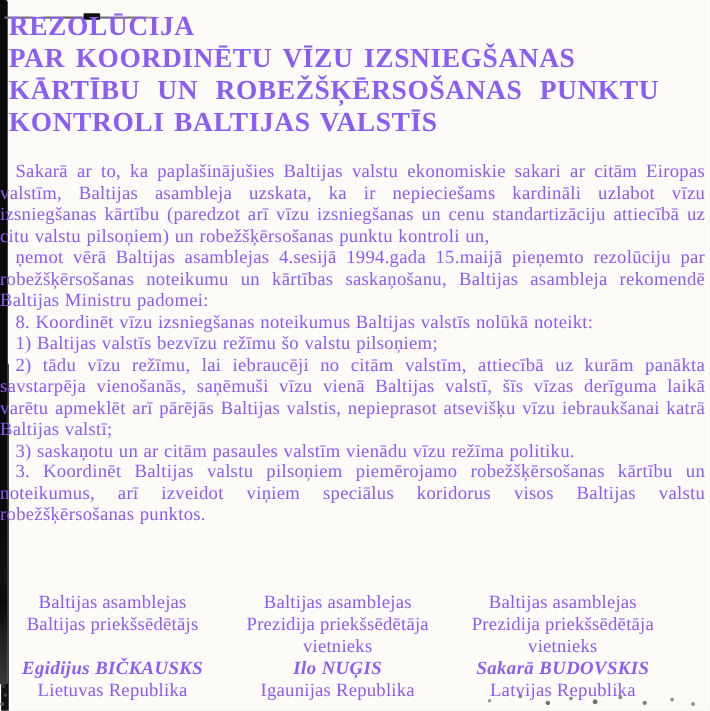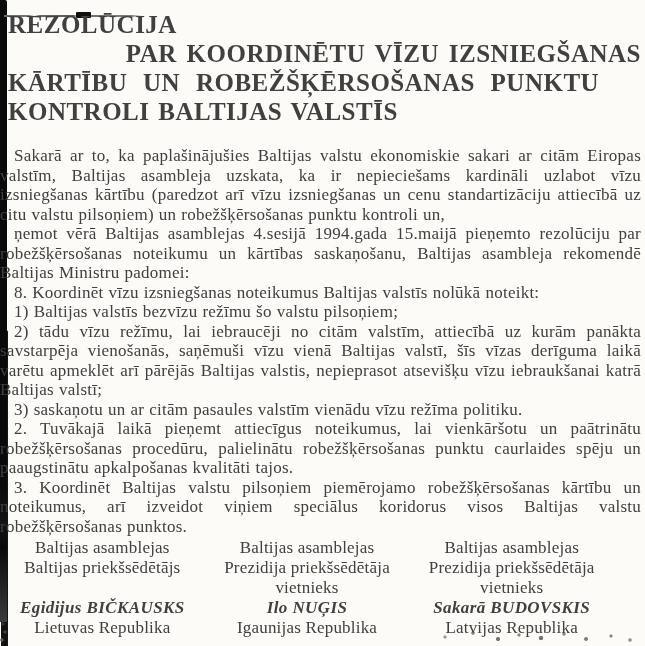--- a/index.html
+++ b/index.html
@@ -5,21 +5,21 @@
   html, body { margin: 0; padding: 0; }
   body {
     font-family: "Liberation Serif", serif;
     background: #e8e8e8;
   }
   .page {
     position: relative;
     width: 645px;
     height: 646px;
     background: #fcfbf8;
-    color: #404040;
+    color: #8b5cf6;
     overflow: hidden;
     margin: 0 auto;
   }
 
   
   .scan-bar-left {
     position: absolute;
     left: 0; top: 0;
     width: 7px; height: 622px;
     background: linear-gradient(180deg,
@@ -75,21 +75,21 @@
   .title-block {
     position: absolute;
     left: 8px; top: 10px;
     right: 4px;
     font-weight: bold;
     font-size: 25px;
     line-height: 29px;
     letter-spacing: 0.5px;
     white-space: nowrap;
   }
-  .title-line-2 { word-spacing: 3px; text-align: right; }
+  .title-line-2 { word-spacing: 3px; }
   .title-line-3 { word-spacing: 9px; }
   .title-line-4 { word-spacing: 2px; }
 
   
   .body-block {
     position: absolute;
     left: 0; top: 146px;
     width: 641px; height: 392px;
     overflow: hidden;
     font-size: 17px;
@@ -141,21 +141,20 @@
     <div class="title-line-4">KONTROLI BALTIJAS VALSTĪS</div>
   </div>
 
   <div class="body-block">
     <p>Sakarā ar to, ka paplašinājušies Baltijas valstu ekonomiskie sakari ar citām Eiropas valstīm, Baltijas asambleja uzskata, ka ir nepieciešams kardināli uzlabot vīzu izsniegšanas kārtību (paredzot arī vīzu izsniegšanas un cenu standartizāciju attiecībā uz citu valstu pilsoņiem) un robežšķērsošanas punktu kontroli un,</p>
     <p>ņemot vērā Baltijas asamblejas 4.sesijā 1994.gada 15.maijā pieņemto rezolūciju par robežšķērsošanas noteikumu un kārtības saskaņošanu, Baltijas asambleja rekomendē Baltijas Ministru padomei:</p>
     <p>8. Koordinēt vīzu izsniegšanas noteikumus Baltijas valstīs nolūkā noteikt:</p>
     <p>1) Baltijas valstīs bezvīzu režīmu šo valstu pilsoņiem;</p>
     <p>2) tādu vīzu režīmu, lai iebraucēji no citām valstīm, attiecībā uz kurām panākta savstarpēja vienošanās, saņēmuši vīzu vienā Baltijas valstī, šīs vīzas derīguma laikā varētu apmeklēt arī pārējās Baltijas valstis, nepieprasot atsevišķu vīzu iebraukšanai katrā Baltijas valstī;</p>
     <p>3) saskaņotu un ar citām pasaules valstīm vienādu vīzu režīma politiku.</p>
-    <p>2. Tuvākajā laikā pieņemt attiecīgus noteikumus, lai vienkāršotu un paātrinātu robežšķērsošanas procedūru, palielinātu robežšķērsošanas punktu caurlaides spēju un paaugstinātu apkalpošanas kvalitāti tajos.</p>
     <p>3. Koordinēt Baltijas valstu pilsoņiem piemērojamo robežšķērsošanas kārtību un noteikumus, arī izveidot viņiem speciālus koridorus visos Baltijas valstu robežšķērsošanas punktos.</p>
   </div>
 
   <div class="signatures">
 
     <div class="sig-col">
       <div class="sig-org">Baltijas asamblejas</div>
       <div class="sig-role">Baltijas priekšsēdētājs</div>
       <div class="sig-role2"></div>
       <div class="sig-name">Egidijus BIČKAUSKS</div>

